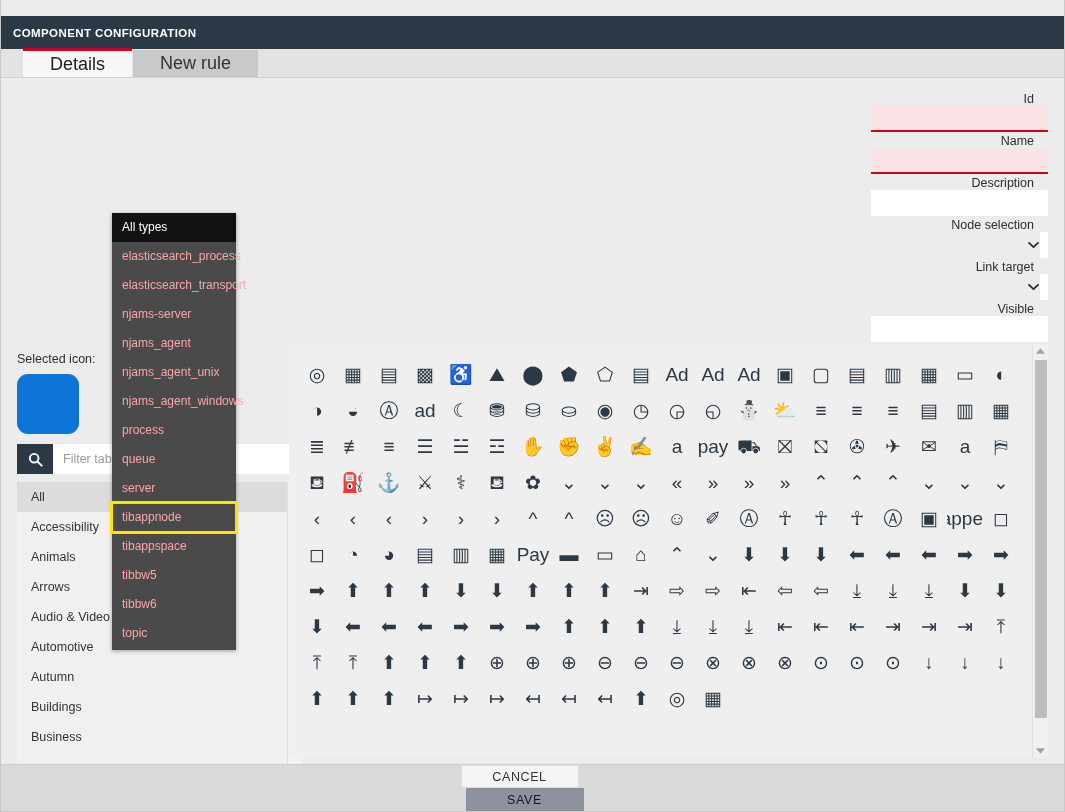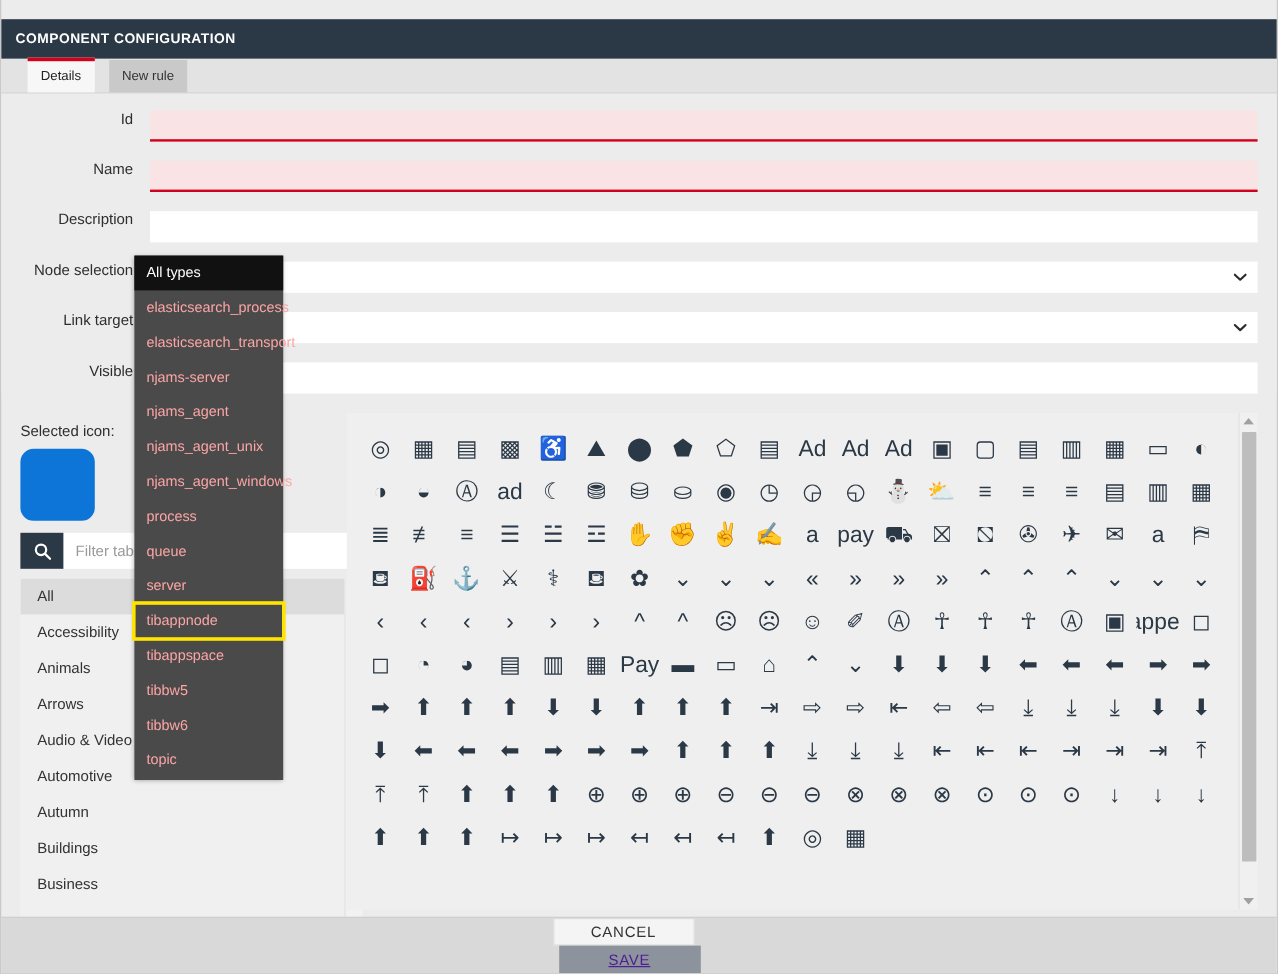--- a/index.html
+++ b/index.html
@@ -39,46 +39,47 @@
     height: 29px;
     background: #e3e3e3;
     padding-left: 22px;
     display: flex;
     align-items: flex-end;
     border-bottom: 1px solid #d2d2d2;
   }
   .tab {
     position: relative;
     height: 27px;
-    padding: 0 11px;
+    padding: 0 27px;
     display: flex;
     align-items: center;
-    font-size: 11px;
+    font-size: 18px;
     color: #333;
     background: #c9c9c9;
-    margin-right: 12px;
+    margin-right: 1px;
     cursor: pointer;
   }
   .tab.active {
     background: #f7f7f7;
     border-top: 3px solid #d0021b;
     height: 29px;
     color: #222;
   }
 
   
   .formpanel {
     background: #ececec;
     padding: 14px 16px 0 16px;
   }
   .frow {
     display: flex;
-    align-items: flex-start;
+    align-items: flex-end;
     height: 26px;
     margin-bottom: 16px;
+    flex-direction: column;
   }
   .flabel {
     width: 108px;
     text-align: right;
     padding-right: 14px;
     font-size: 12.5px;
     color: #2e2e2e;
     flex: none;
   }
   .fctrl {
@@ -286,23 +287,22 @@
     font-family: "Liberation Sans", sans-serif;
   }
   .btn-cancel {
     background: #f4f4f4;
     color: #333;
     border: 1px solid #dcdcdc;
     margin-right: 10px;
   }
   .btn-save {
     background: #8d939c;
-    color: #4c1d95;
+    color: #0f172a;
     cursor: default;
-    text-decoration: underline;
   }
 </style>
 </head>
 <body>
 
 <div class="app">
 
   <div class="titlebar">
     <span class="titlebar-text">COMPONENT CONFIGURATION</span>
   </div>

